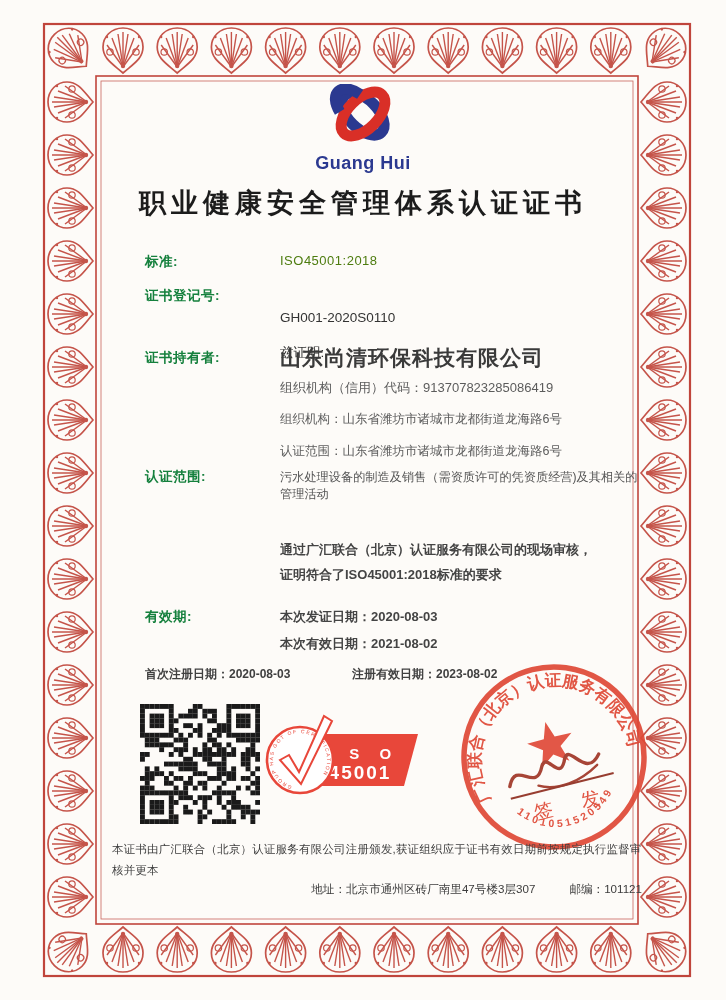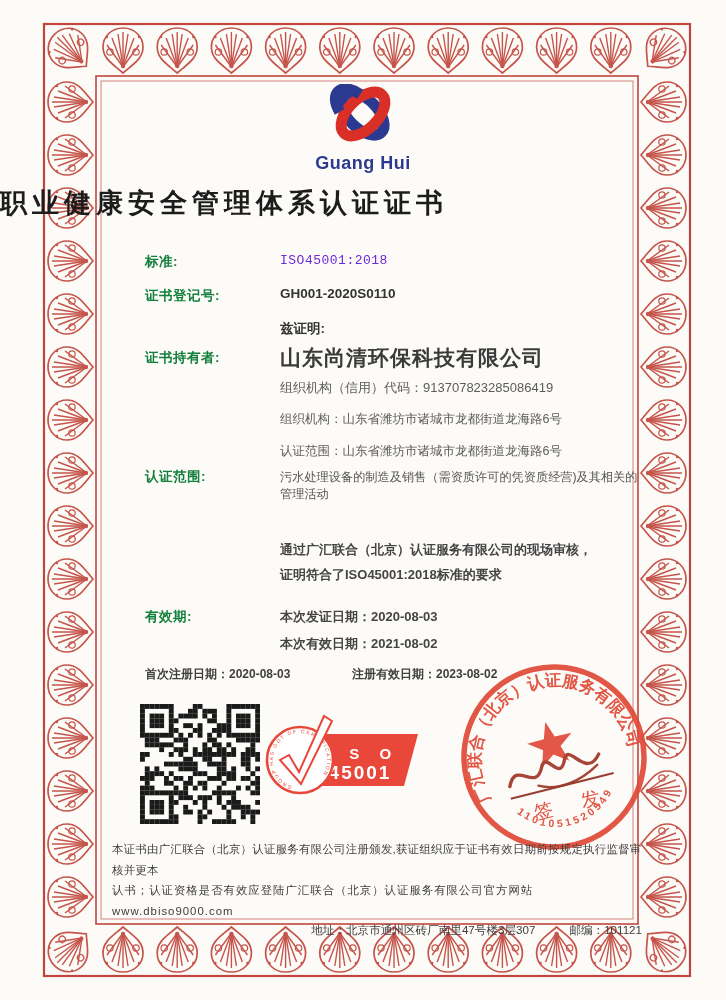--- a/index.html
+++ b/index.html
@@ -4,28 +4,28 @@
 <style>
   * { margin:0; padding:0; box-sizing:border-box; }
   body { width:726px; height:1000px; background:#efeceb; font-family:"Liberation Sans","DejaVu Sans",sans-serif; }
   .page { position:relative; width:726px; height:1000px; background:#fdfbf8; overflow:hidden; }
   .abs { position:absolute; }
   svg { display:block; }
 
   
   .logo-block { position:absolute; left:0; right:0; top:84px; text-align:center; }
   .logo-text { font-size:18px; font-weight:bold; color:#2b3990; letter-spacing:.5px; margin-top:1px; }
-  .title { position:absolute; left:0; right:0; top:185px; text-align:left;
+  .title { position:absolute; left:0; right:0; top:185px; text-align:center;
            font-size:27px; font-weight:bold; color:#1c1c1c; letter-spacing:5px; }
 
   
   .lbl { position:absolute; left:145px; font-size:13.5px; font-weight:bold; color:#15803d; letter-spacing:.5px; }
   .val { position:absolute; left:280px; font-size:13px; color:#4a4a4a; }
-  .val.light { color:#6d28d9; letter-spacing:.5px;font-family:Liberation Mono, monospace; }
-  .val.strong { font-weight:bold; color:#333; font-size:13.5px; }
+  .val.light { color:#4d7c0f; letter-spacing:.5px; }
+  .val.strong { font-weight:normal; color:#333; font-size:13.5px;margin-top:24px; }
   .val.holder { font-size:21px; font-weight:bold; color:#3a3a3a; letter-spacing:1px; }
   .val.gray { color:#5c5c5c; font-size:12.5px; }
   .val.scope { width:362px; font-size:12.2px; color:#555; }
   .val.semibold { font-weight:600; color:#444; font-size:13px; }
   .reg-line { position:absolute; font-size:12px; font-weight:bold; color:#404040; }
 
   
   .footer { position:absolute; left:112px; top:839px; width:530px; color:#3c3c3c; }
   .footer .fl { font-size:11.4px; line-height:20.5px; letter-spacing:.3px; }
   .footer .fl4 { display:flex; gap:34px; justify-content:flex-end; margin-top:2px; font-size:11.6px; }
@@ -517,20 +517,19 @@
       <line x1="-52" y1="30" x2="54" y2="30" stroke="#8f2d20" stroke-width="2"></line>
       <text x="7" y="56" font-size="19" letter-spacing="12" fill="#df4936" text-anchor="middle">签 发</text>
       <text font-size="10.5" letter-spacing="3" fill="#df4936" font-weight="bold">
         <textPath href="#serialArc" startOffset="4">1101051520549</textPath>
       </text>
     </g>
   </svg>
 
   <div class="footer">
     <div class="fl">本证书由广汇联合（北京）认证服务有限公司注册颁发,获证组织应于证书有效日期前按规定执行监督审核并更本</div>
-    <div class="fl" style="letter-spacing:1px">认书；认证资格是否有效应登陆广汇联合（北京）认证服务有限公司官方网站www.dbiso9000.com</div>
     <div class="fl4">
       <span>地址：北京市通州区砖厂南里47号楼3层307</span>
       <span>邮编：101121</span>
     </div>
   </div>
 
 </div>
 
 </body></html>

